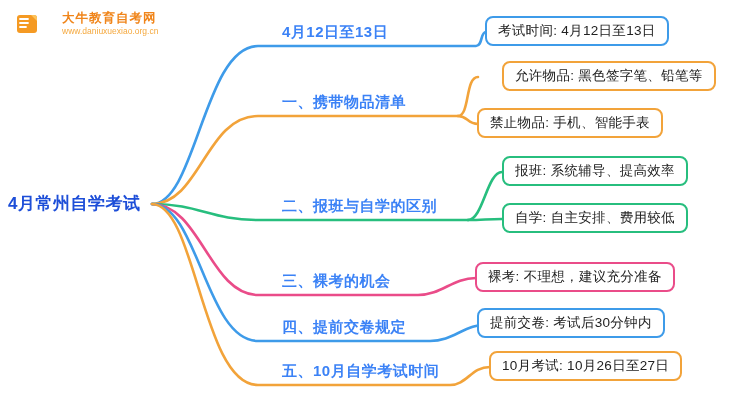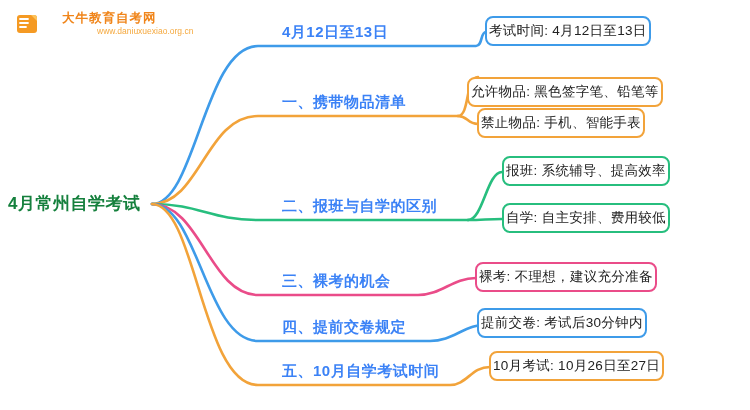--- a/index.html
+++ b/index.html
@@ -23,45 +23,45 @@
   .logo{
     position:absolute;left:14px;top:11px;
     display:flex;align-items:center;gap:22px;
     cursor:pointer;
   }
   .logo-texts{display:flex;flex-direction:column;line-height:1.15;}
   .logo-title{
     font-size:12.5px;font-weight:700;color:#f0851a;letter-spacing:1px;
   }
   .logo-url{
-    font-size:8.5px;color:#f5a93f;margin-top:1px;margin-left:35px;
+    font-size:8.5px;color:#f5a93f;margin-top:1px;
   }
 
   
   .root{
     position:absolute;left:8px;top:192px;
-    font-size:17px;font-weight:700;color:#15803d;
+    font-size:17px;font-weight:700;color:#1d4ed8;
     white-space:nowrap;letter-spacing:.5px;
   }
 
   
   .l1{
     position:absolute;
     font-size:15px;font-weight:600;color:#3b82f6;
     white-space:nowrap;letter-spacing:.5px;
   }
 
   
   .leaf{
     position:absolute;
     box-sizing:border-box;
     background:#ffffff;
     border:2px solid #999;
     border-radius:8px;
-    padding:4px 2px;
+    padding:4px 11px;
     font-size:13.5px;font-weight:500;color:#222;
     line-height:18px;
     white-space:nowrap;letter-spacing:.3px;
   }
 </style>
 </head>
 <body>
 
 <div class="canvas">
 
@@ -102,21 +102,21 @@
 
   <div class="l1" style="left:282px;top:23px;">4月12日至13日</div>
   <div class="l1" style="left:282px;top:93px;">一、携带物品清单</div>
   <div class="l1" style="left:282px;top:197px;">二、报班与自学的区别</div>
   <div class="l1" style="left:282px;top:318px;">四、提前交卷规定</div>
   <div class="l1" style="left:282px;top:272px;">三、裸考的机会</div>
   <div class="l1" style="left:282px;top:362px;">五、10月自学考试时间</div>
 
   <div class="leaf" style="left: 485px; top: 16px; border-color: rgb(62, 155, 233);">考试时间: 4月12日至13日</div>
 
-  <div class="leaf" style="left: 467px; top: 61px; border-color: rgb(242, 163, 58); margin-top: 16px;">允许物品: 黑色签字笔、铅笔等</div>
+  <div class="leaf" style="left: 502px; top: 61px; border-color: rgb(242, 163, 58);">允许物品: 黑色签字笔、铅笔等</div>
   <div class="leaf" style="left: 477px; top: 108px; border-color: rgb(242, 163, 58);">禁止物品: 手机、智能手表</div>
 
   <div class="leaf" style="left: 502px; top: 156px; border-color: rgb(39, 190, 126);">报班: 系统辅导、提高效率</div>
   <div class="leaf" style="left: 502px; top: 203px; border-color: rgb(39, 190, 126);">自学: 自主安排、费用较低</div>
 
   <div class="leaf" style="left: 475px; top: 262px; border-color: rgb(234, 76, 137);">裸考: 不理想，建议充分准备</div>
 
   <div class="leaf" style="left: 477px; top: 308px; border-color: rgb(62, 155, 233);">提前交卷: 考试后30分钟内</div>
 
   <div class="leaf" style="left: 489px; top: 351px; border-color: rgb(242, 163, 58);">10月考试: 10月26日至27日</div>

